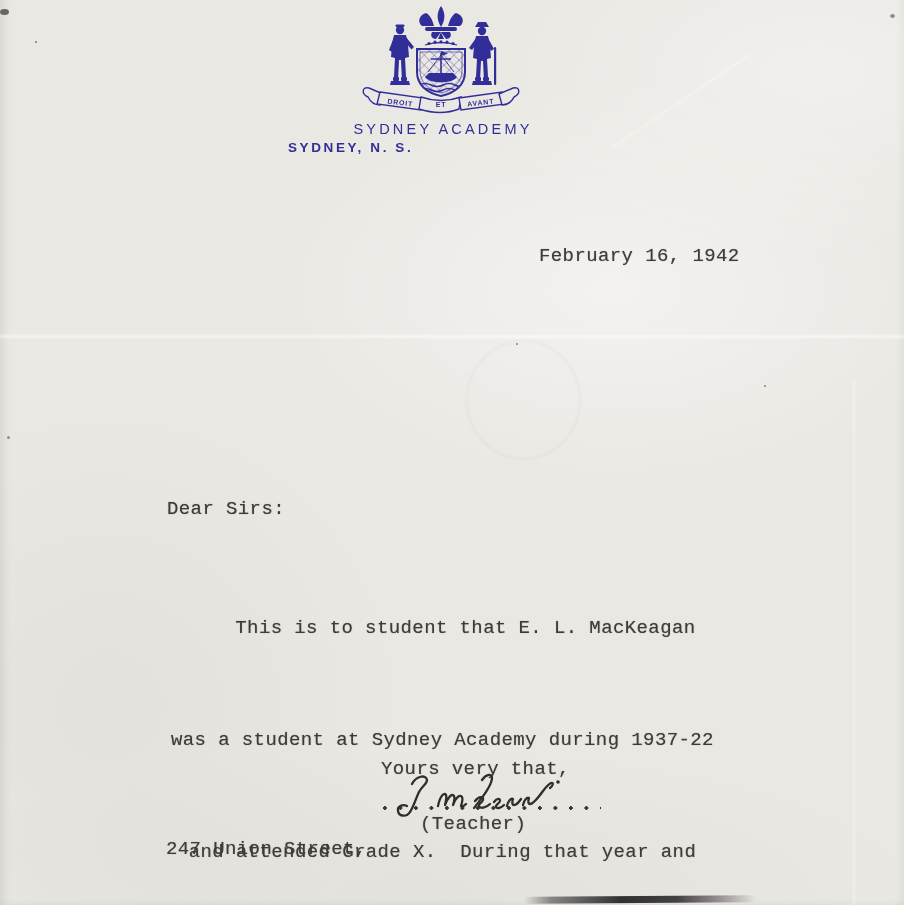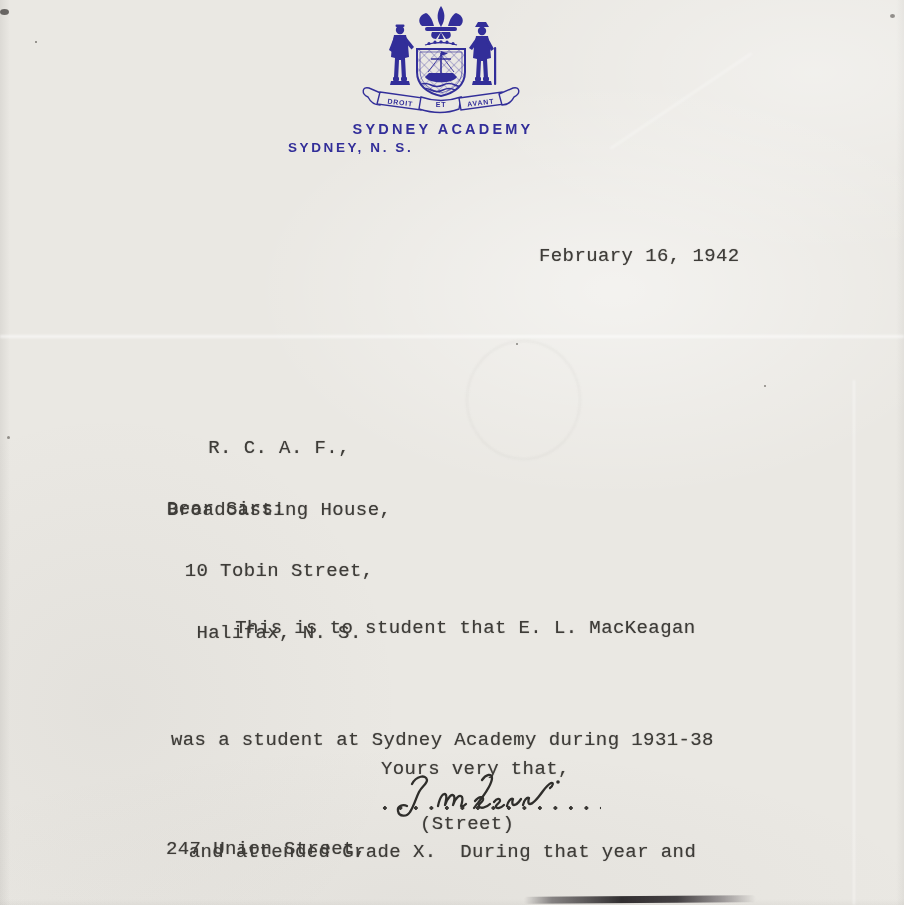--- a/index.html
+++ b/index.html
@@ -19,21 +19,21 @@
       linear-gradient(90deg, rgba(95,92,88,0.10) 0px, rgba(95,92,88,0.0) 10px),
       linear-gradient(270deg, rgba(95,92,88,0.07) 0px, rgba(95,92,88,0.0) 8px),
       linear-gradient(0deg, rgba(95,92,88,0.05) 0px, rgba(95,92,88,0.0) 6px);
   }
 
   
   .letterhead { position: absolute; left: 0; top: 0; width: 904px; text-align: center; color: var(--crest-blue, #322e99); }
   .crest-svg { position: absolute; left: 355px; top: 5px; width: 172px; height: 114px; color: var(--crest-blue, #322e99); }
   .school-name {
     position: absolute; left: 288px; top: 121px; width: 310px;
-    font-weight: bold; font-size: 14.5px; letter-spacing: 3.2px; 
+    font-weight: normal; font-size: 14.5px; letter-spacing: 3.2px; 
     color: var(--crest-blue, #322e99);
   }
   .school-loc {
     position: absolute; left: 288px; top: 140px; width: 305px;
     font-weight: bold; font-size: 13.5px; letter-spacing: 2.6px; text-align: left;
     color: var(--crest-blue, #322e99);
   }
   .crest-motto { font-family: "Liberation Sans", sans-serif; font-weight: bold; font-size: 7px; letter-spacing: 0.8px; fill: currentColor; }
 
   
@@ -177,51 +177,45 @@
         <text class="crest-motto" x="126" y="100" text-anchor="middle" transform="rotate(-7 126 100)">AVANT</text>
       </g>
     </svg>
 
     <div class="school-name">SYDNEY ACADEMY</div>
     <div class="school-loc">SYDNEY, N. S.</div>
   </div>
 
   <div class="tw date-line">February 16, 1942</div>
 
-  <div class="tw recipient">
-    <div>R. C. A. F.,</div>
-    <div>Broadcasting House,</div>
-    <div>10 Tobin Street,</div>
-    <div>Halifax, N. S.</div>
-  </div>
 
   <div class="tw salutation">Dear Sirs:</div>
 
   <div class="tw body-block">
     <div class="body-line">This is to student that E. L. MacKeagan</div>
-    <div class="body-line">was a student at Sydney Academy during 1931-38</div>
+    <div class="body-line">was a student at Sydney Academy during 1937-22</div>
     <div class="body-line">and attended Grade X.  During that year and</div>
     
     
   </div>
 
   <div class="tw closing">Yours very that,</div>
 
   <div class="dot-line"></div>
   <svg class="sig-svg" viewBox="0 0 215 50" aria-label="J. M. Kerr">
     <path d="M26,14 C30,6 40,4 41,10 C41,14 36,16 33,22 C30,28 28,36 24,42 C21,47 13,47 12,41 C11,36 17,34 21,36"></path>
     <path d="M52,36 C54,26 58,22 60,25 C61,27 60,31 59,35 C62,27 66,23 68,26 C69,28 68,32 67,35 C70,27 74,24 76,27 C77,29 76,33 75,36 C76,37 78,36 80,34"></path>
     <path d="M96,10 C100,4 106,3 106,8 C106,14 99,24 92,33 C90,35 89,37 88,38"></path>
     <path d="M89,31 C93,26 98,26 97,30 C96,33 92,34 93,36 C94,39 100,38 104,34"></path>
     <path d="M108,32 C111,28 114,28 114,31 C113,34 109,35 110,37 C111,39 115,38 118,35"></path>
     <path d="M121,36 C122,31 125,28 127,29 C126,32 126,35 128,35 C131,35 133,32 135,29"></path>
     <path d="M137,35 C138,30 141,27 143,28 C142,31 142,34 144,34 C147,34 152,28 157,21 C160,17 163,14 165,13 C168,12 167,16 164,18"></path>
     <circle cx="172" cy="12" r="1.8" fill="currentColor" stroke="none"></circle>
   </svg>
-  <div class="tw sig-title">(Street)</div>
+  <div class="tw sig-title">(Teacher)</div>
 
   <div class="tw sender">
     <div>247 Union Street,</div>
     
   </div>
 
   <div class="artifact bottom-smudge"></div>
   <div class="artifact speck-a"></div>
   <div class="artifact speck-b"></div>
   <div class="artifact speck-c"></div>

